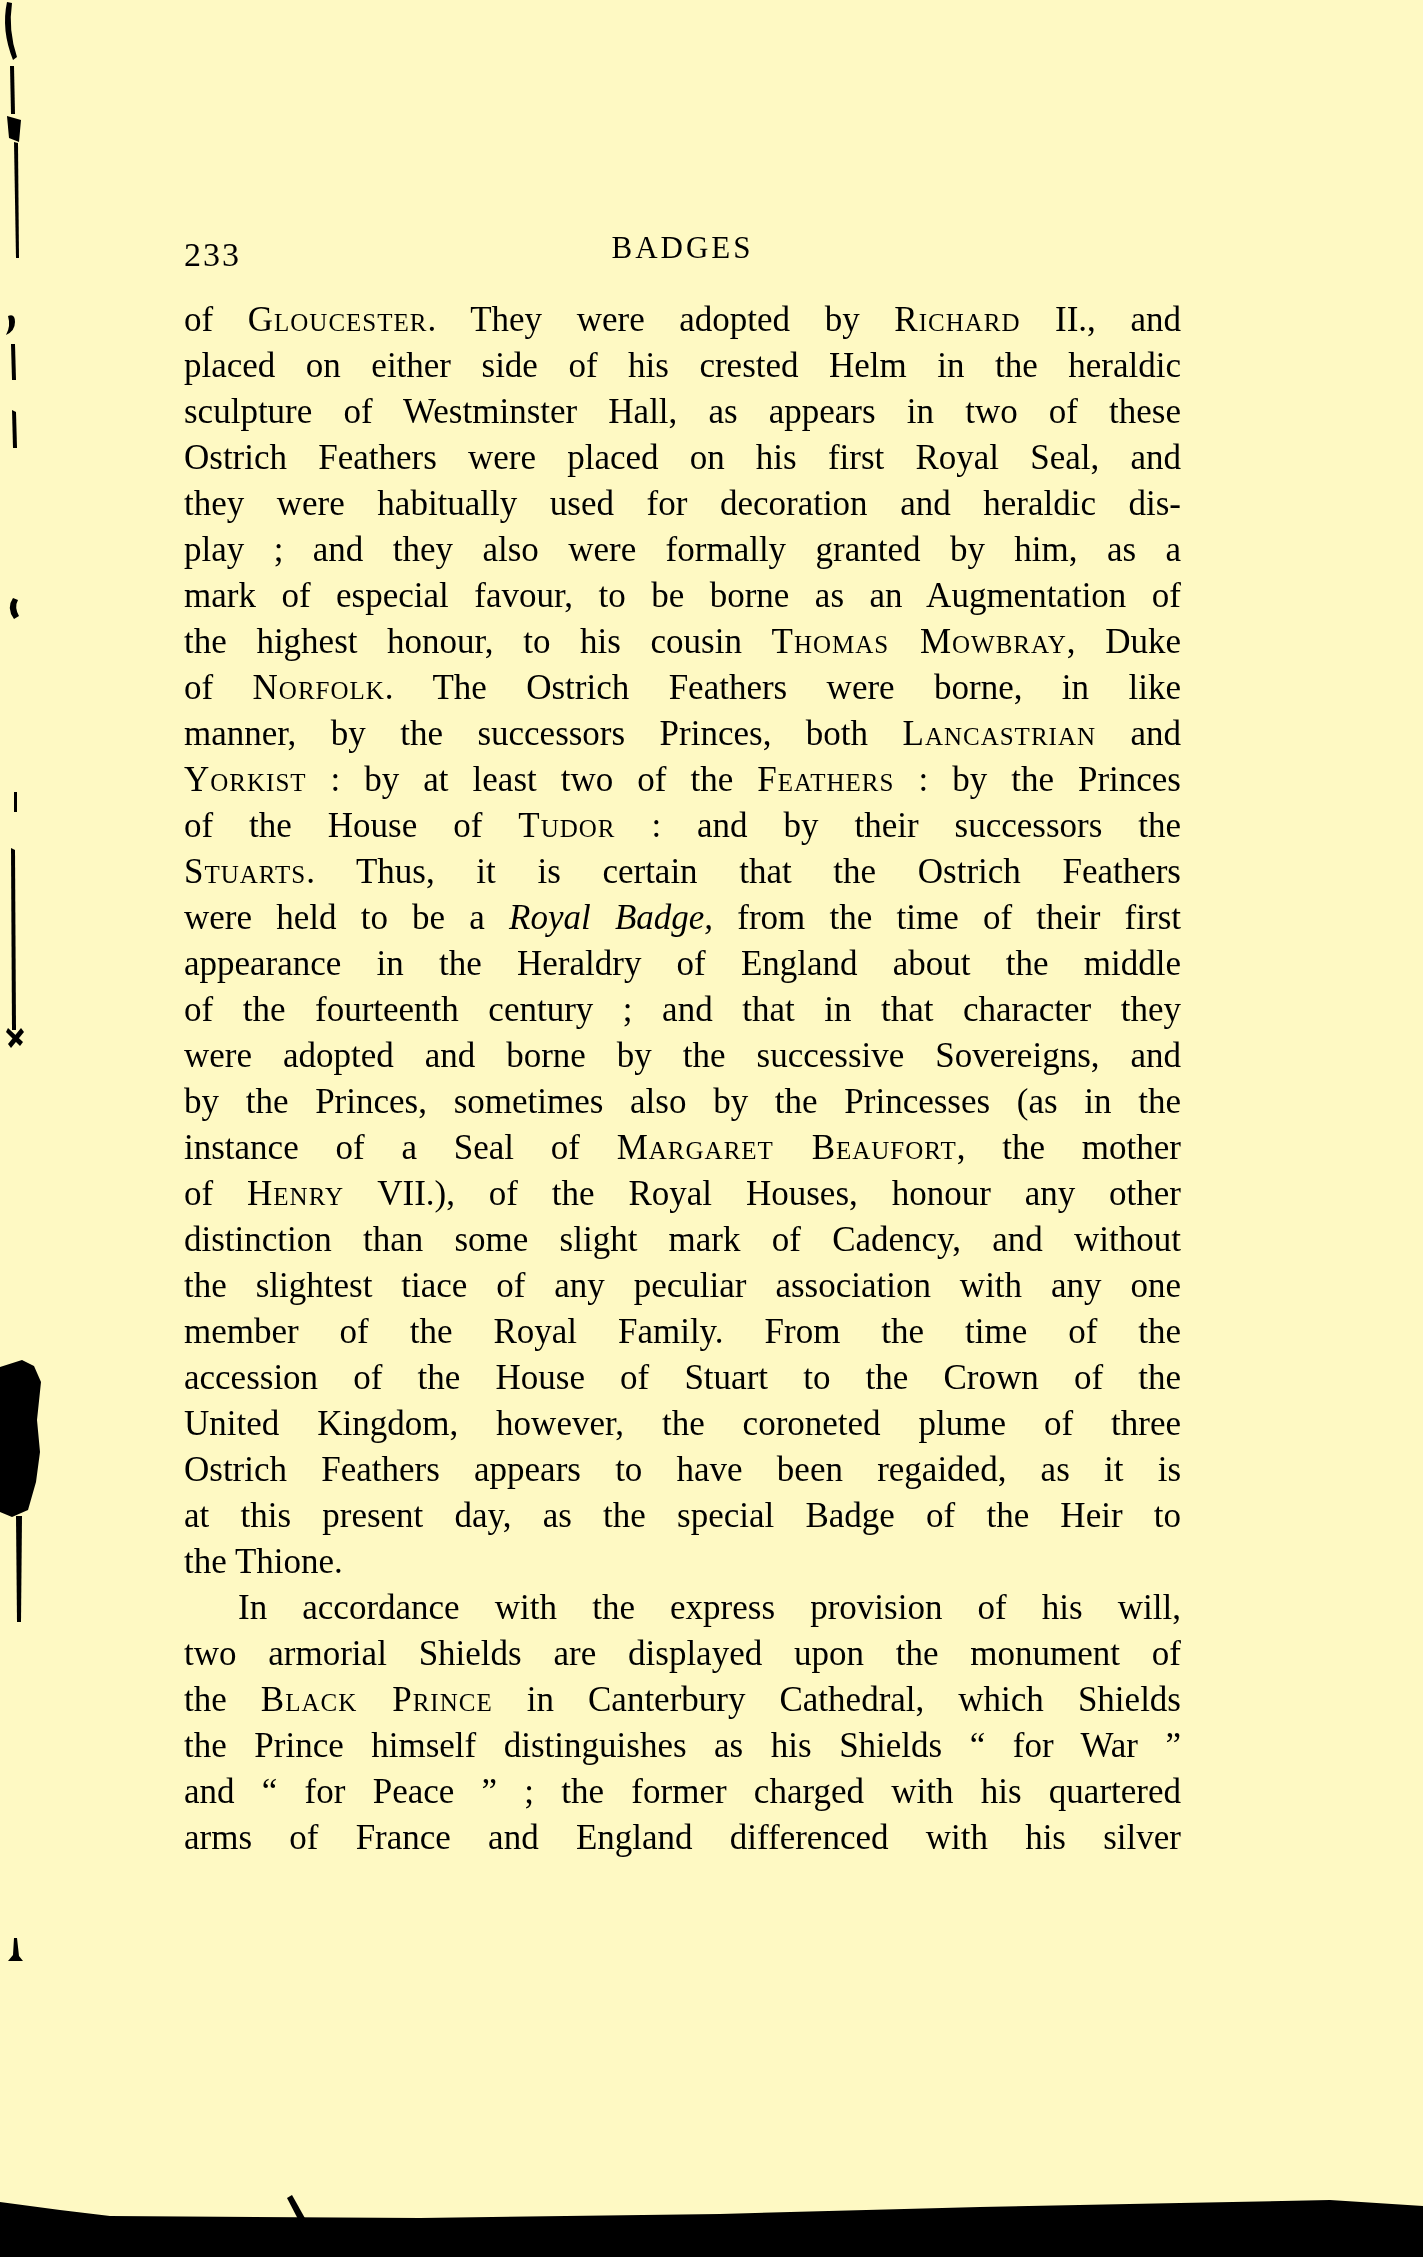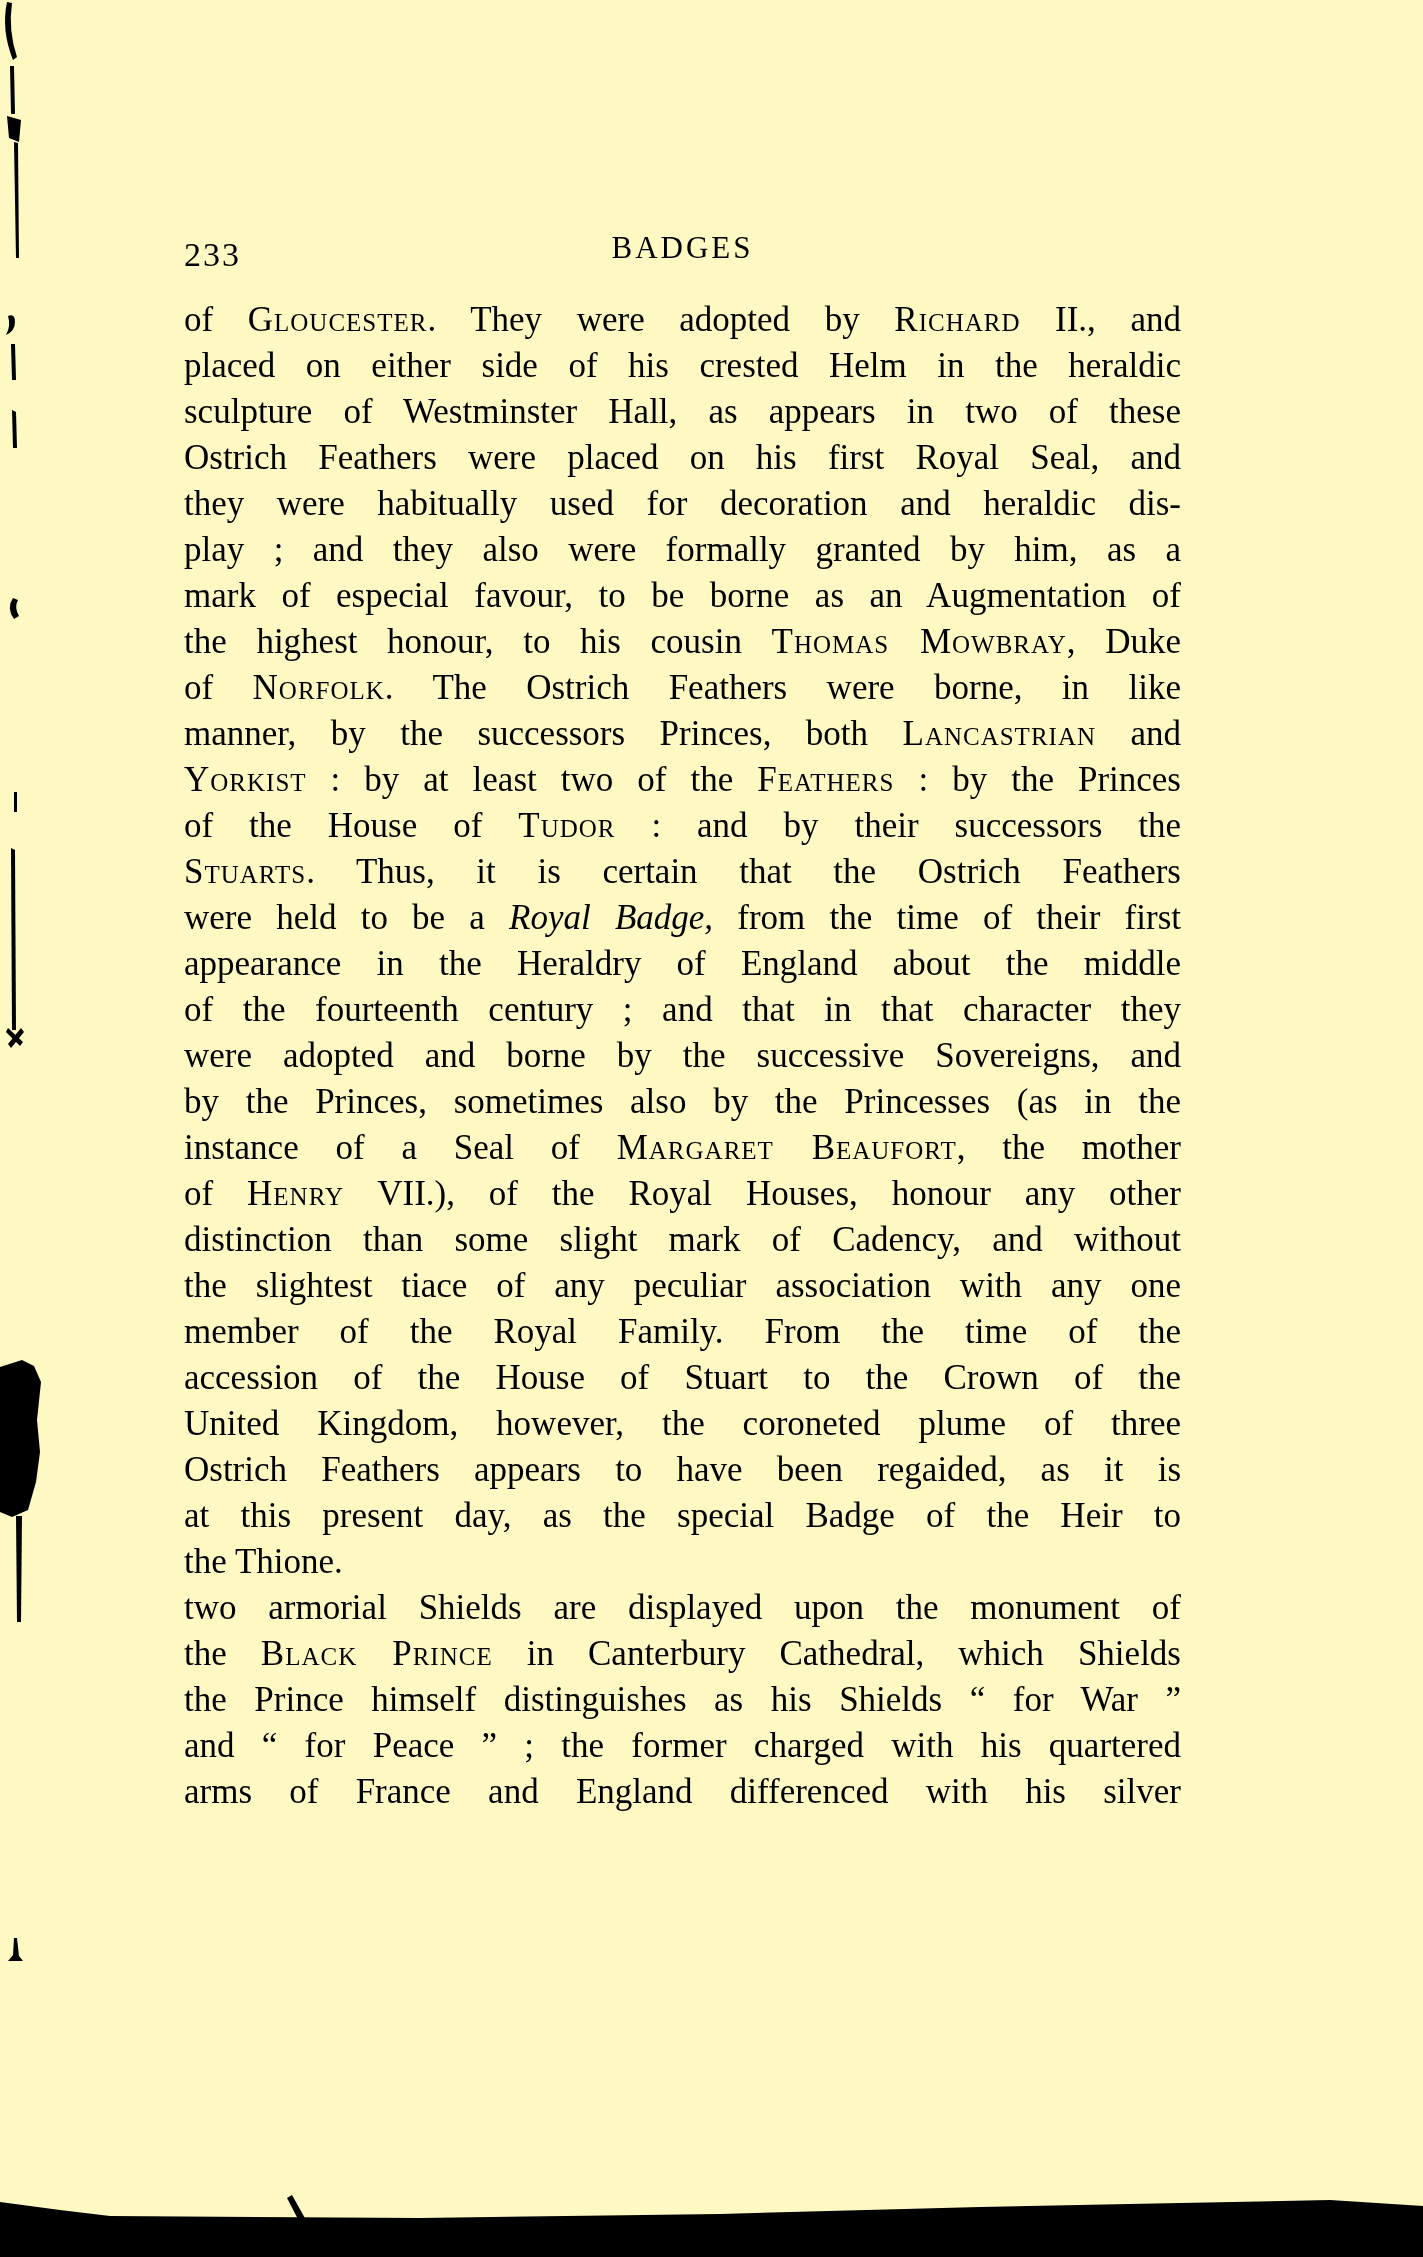--- a/index.html
+++ b/index.html
@@ -72,20 +72,21 @@
       <div class="line"><span>instance of a Seal of </span><span class="sc">Margaret Beaufort</span><span>, the mother</span></div>
       <div class="line"><span>of </span><span class="sc">Henry</span><span> VII.), of the Royal Houses, honour any other</span></div>
       <div class="line"><span>distinction than some slight mark of Cadency, and without</span></div>
       <div class="line"><span>the slightest tiace of any peculiar association with any one</span></div>
       <div class="line"><span>member of the Royal Family. From the time of the</span></div>
       <div class="line"><span>accession of the House of Stuart to the Crown of the</span></div>
       <div class="line"><span>United Kingdom, however, the coroneted plume of three</span></div>
       <div class="line"><span>Ostrich Feathers appears to have been regaided, as it is</span></div>
       <div class="line"><span>at this present day, as the special Badge of the Heir to</span></div>
       <div class="line nojust"><span>the Thione.</span></div>
+      <div class="line indent"><span>In accordance with the express provision of his will,</span></div>
       <div class="line"><span>two armorial Shields are displayed upon the monument of</span></div>
       <div class="line"><span>the </span><span class="sc">Black Prince</span><span> in Canterbury Cathedral, which Shields</span></div>
       <div class="line"><span>the Prince himself distinguishes as his Shields “ for War ”</span></div>
       <div class="line"><span>and “ for Peace ” ; the former charged with his quartered</span></div>
       <div class="line"><span>arms of France and England differenced with his silver</span></div>
     </div>
 
   <svg class="artifacts" width="1423" height="2257" viewBox="0 0 1423 2257" aria-hidden="true">
     <g fill="#000" stroke="none">
       <path d="M7,2 Q1,30 13,60 L17,57 Q8,30 12,3 Z"></path>

